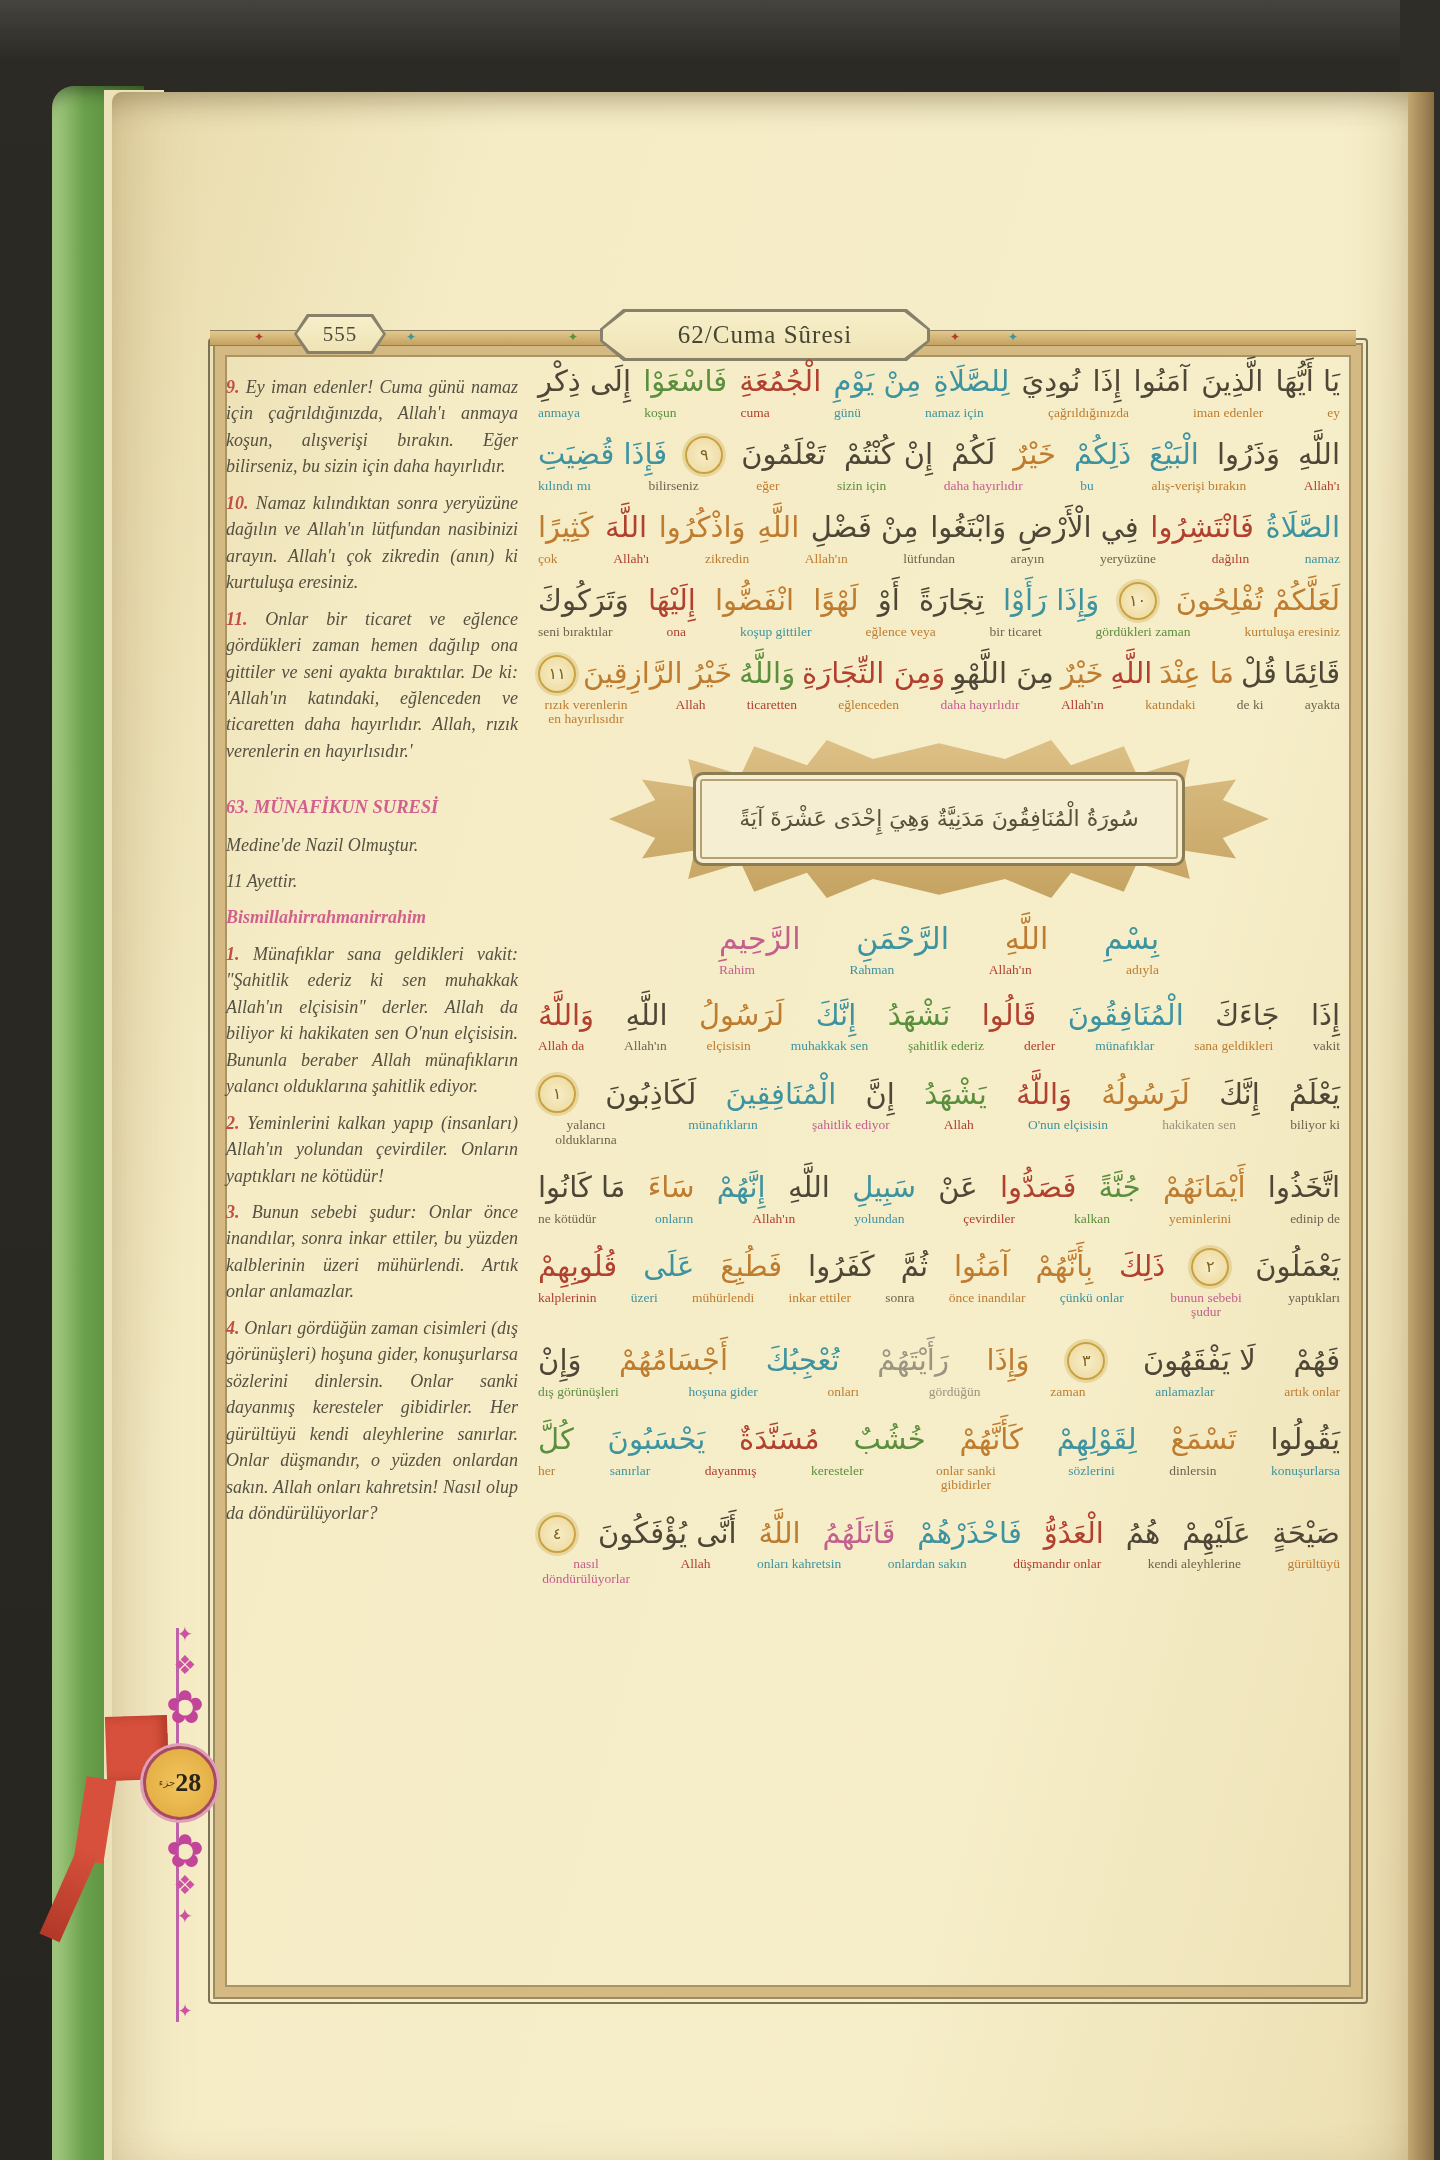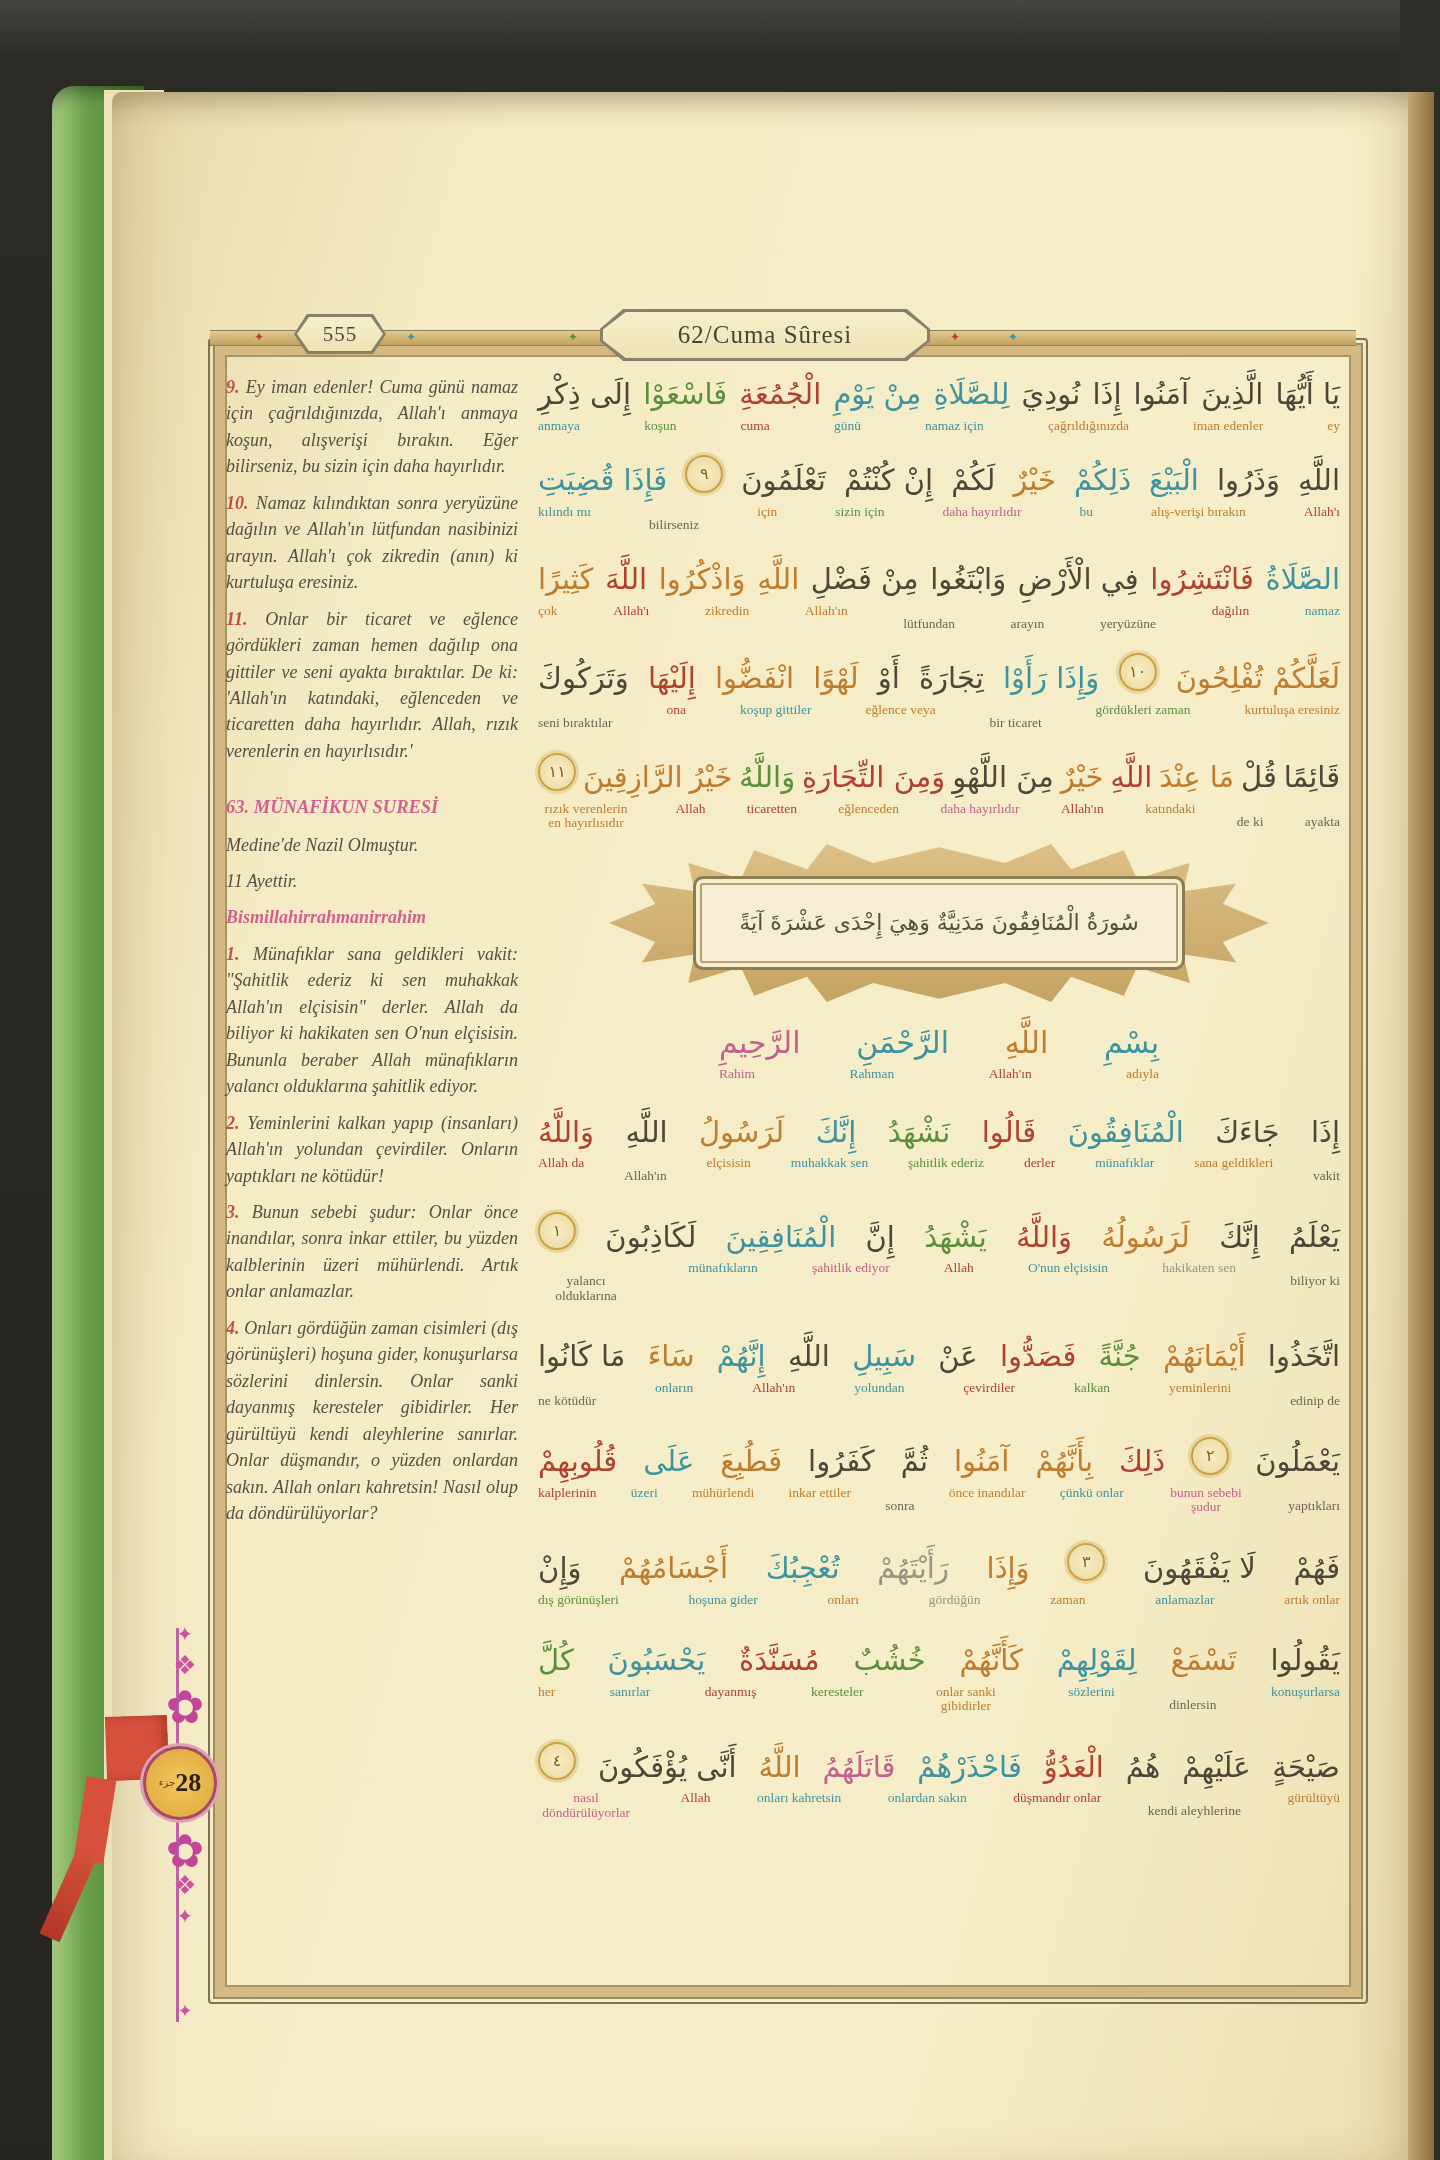--- a/index.html
+++ b/index.html
@@ -54,21 +54,21 @@
   .vnum{color:#c14f46;font-weight:bold;}
   .quran{position:absolute;left:314px;top:0;width:802px;}
   .qline{margin-bottom:13px;}
   .qb2 .qline{margin-bottom:19px;}
   .ar{display:flex;justify-content:space-between;align-items:flex-end;direction:rtl;
       font-family:"DejaVu Sans",sans-serif;font-size:29px;line-height:1.5;color:#4e4636;}
   .aw{white-space:nowrap;}
   .gl{display:flex;justify-content:space-between;direction:rtl;
       font-family:"Liberation Serif",serif;font-size:13.5px;line-height:1.08;margin-top:2px;color:#7c7460;}
   .gw{max-width:96px;text-align:center;}
-  .c-d{color:#4e4636;margin-top:13px;} .c-r{color:#b1402f;} .c-g{color:#5b8f3e;} .c-t{color:#3e93a0;}
+  .c-d{color:#4e4636;} .c-r{color:#b1402f;} .c-g{color:#5b8f3e;} .c-t{color:#3e93a0;}
   .c-o{color:#bf7c2f;} .c-p{color:#c45f8e;} .c-y{color:#9a9480;}
   .gl .c-d{color:#6e6550;}
   .ayah{display:inline-flex;width:34px;height:34px;border-radius:50%;border:2px solid #c9a23f;
         background:radial-gradient(#f8eec8,#ecd79a);color:#7d621c;font-size:16px;
         align-items:center;justify-content:center;align-self:center;
         box-shadow:0 0 0 3px rgba(201,162,63,.30);}
   
   .banner{position:relative;width:660px;height:158px;margin:10px auto 18px;
           display:flex;align-items:center;justify-content:center;}
   .banner-leaf{position:absolute;inset:0;background:linear-gradient(180deg,#ddc086,#c5a362);
@@ -183,21 +183,21 @@
               <span class="aw c-d">تَعْلَمُونَ</span>
               <span class="ayah">٩</span>
               <span class="aw c-t">فَإِذَا قُضِيَتِ</span>
             </div>
             <div class="gl">
               <span class="gw c-r">Allah'ı</span>
               <span class="gw c-o">alış-verişi bırakın</span>
               <span class="gw c-t">bu</span>
               <span class="gw c-p">daha hayırlıdır</span>
               <span class="gw c-g">sizin için</span>
-              <span class="gw c-o">için</span>
+              <span class="gw c-o">eğer</span>
               <span class="gw c-d">bilirseniz</span>
               <span class="gw c-t">kılındı mı</span>
             </div>
           </div>
           <div class="qline">
             <div class="ar">
               <span class="aw c-t">الصَّلَاةُ</span>
               <span class="aw c-r">فَانْتَشِرُوا</span>
               <span class="aw c-d">فِي الْأَرْضِ</span>
               <span class="aw c-d">وَابْتَغُوا</span>

